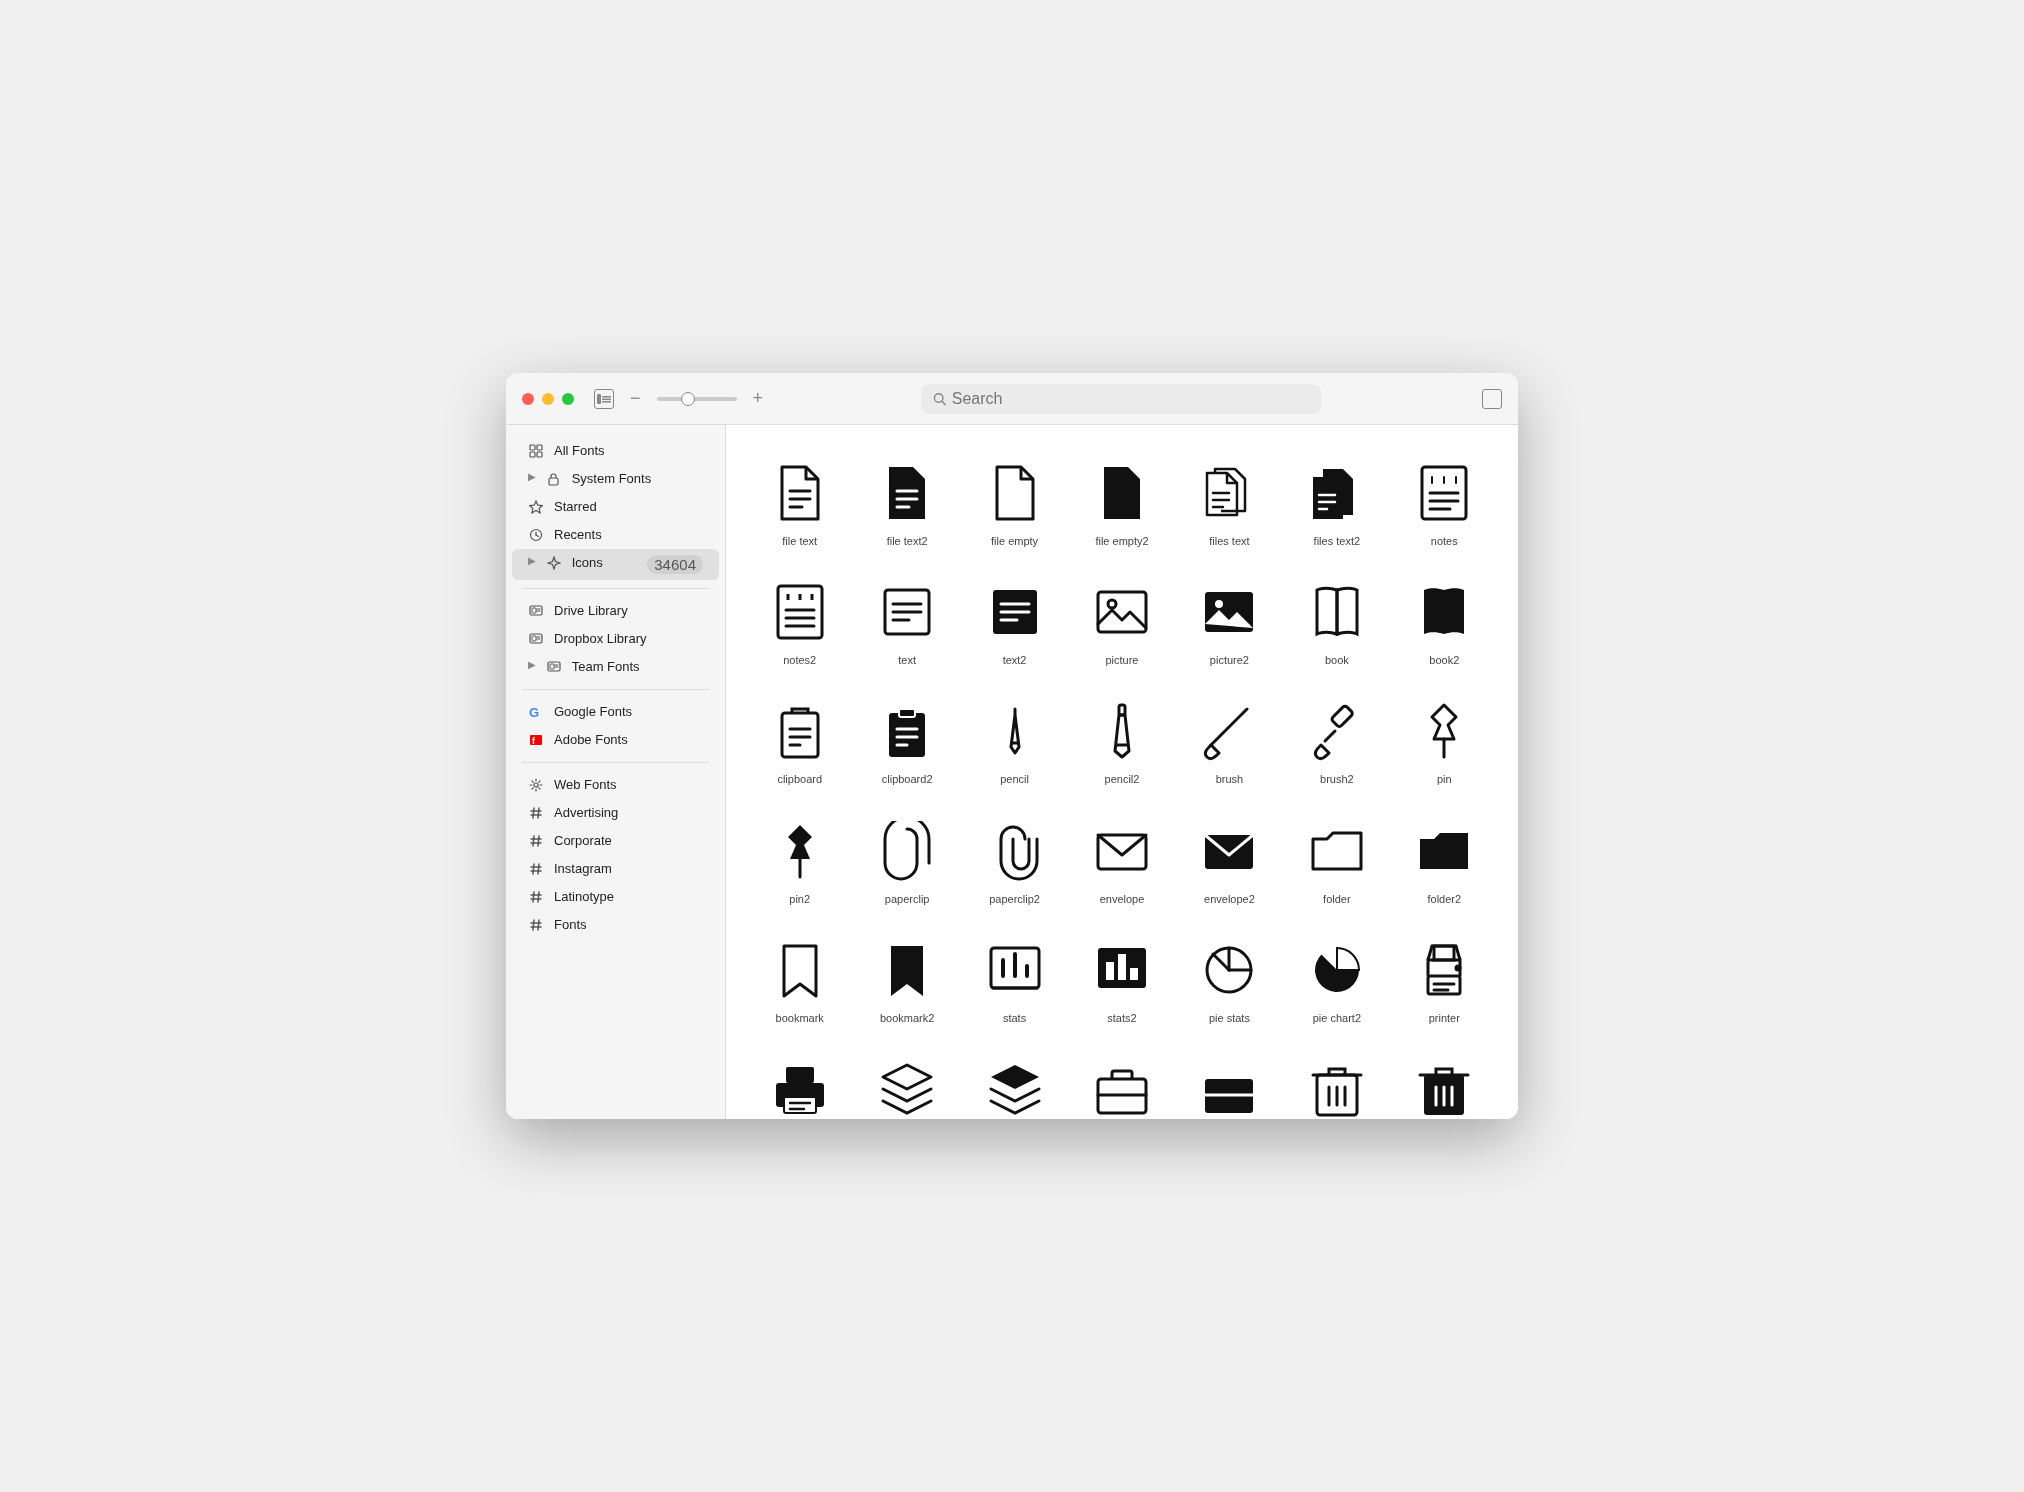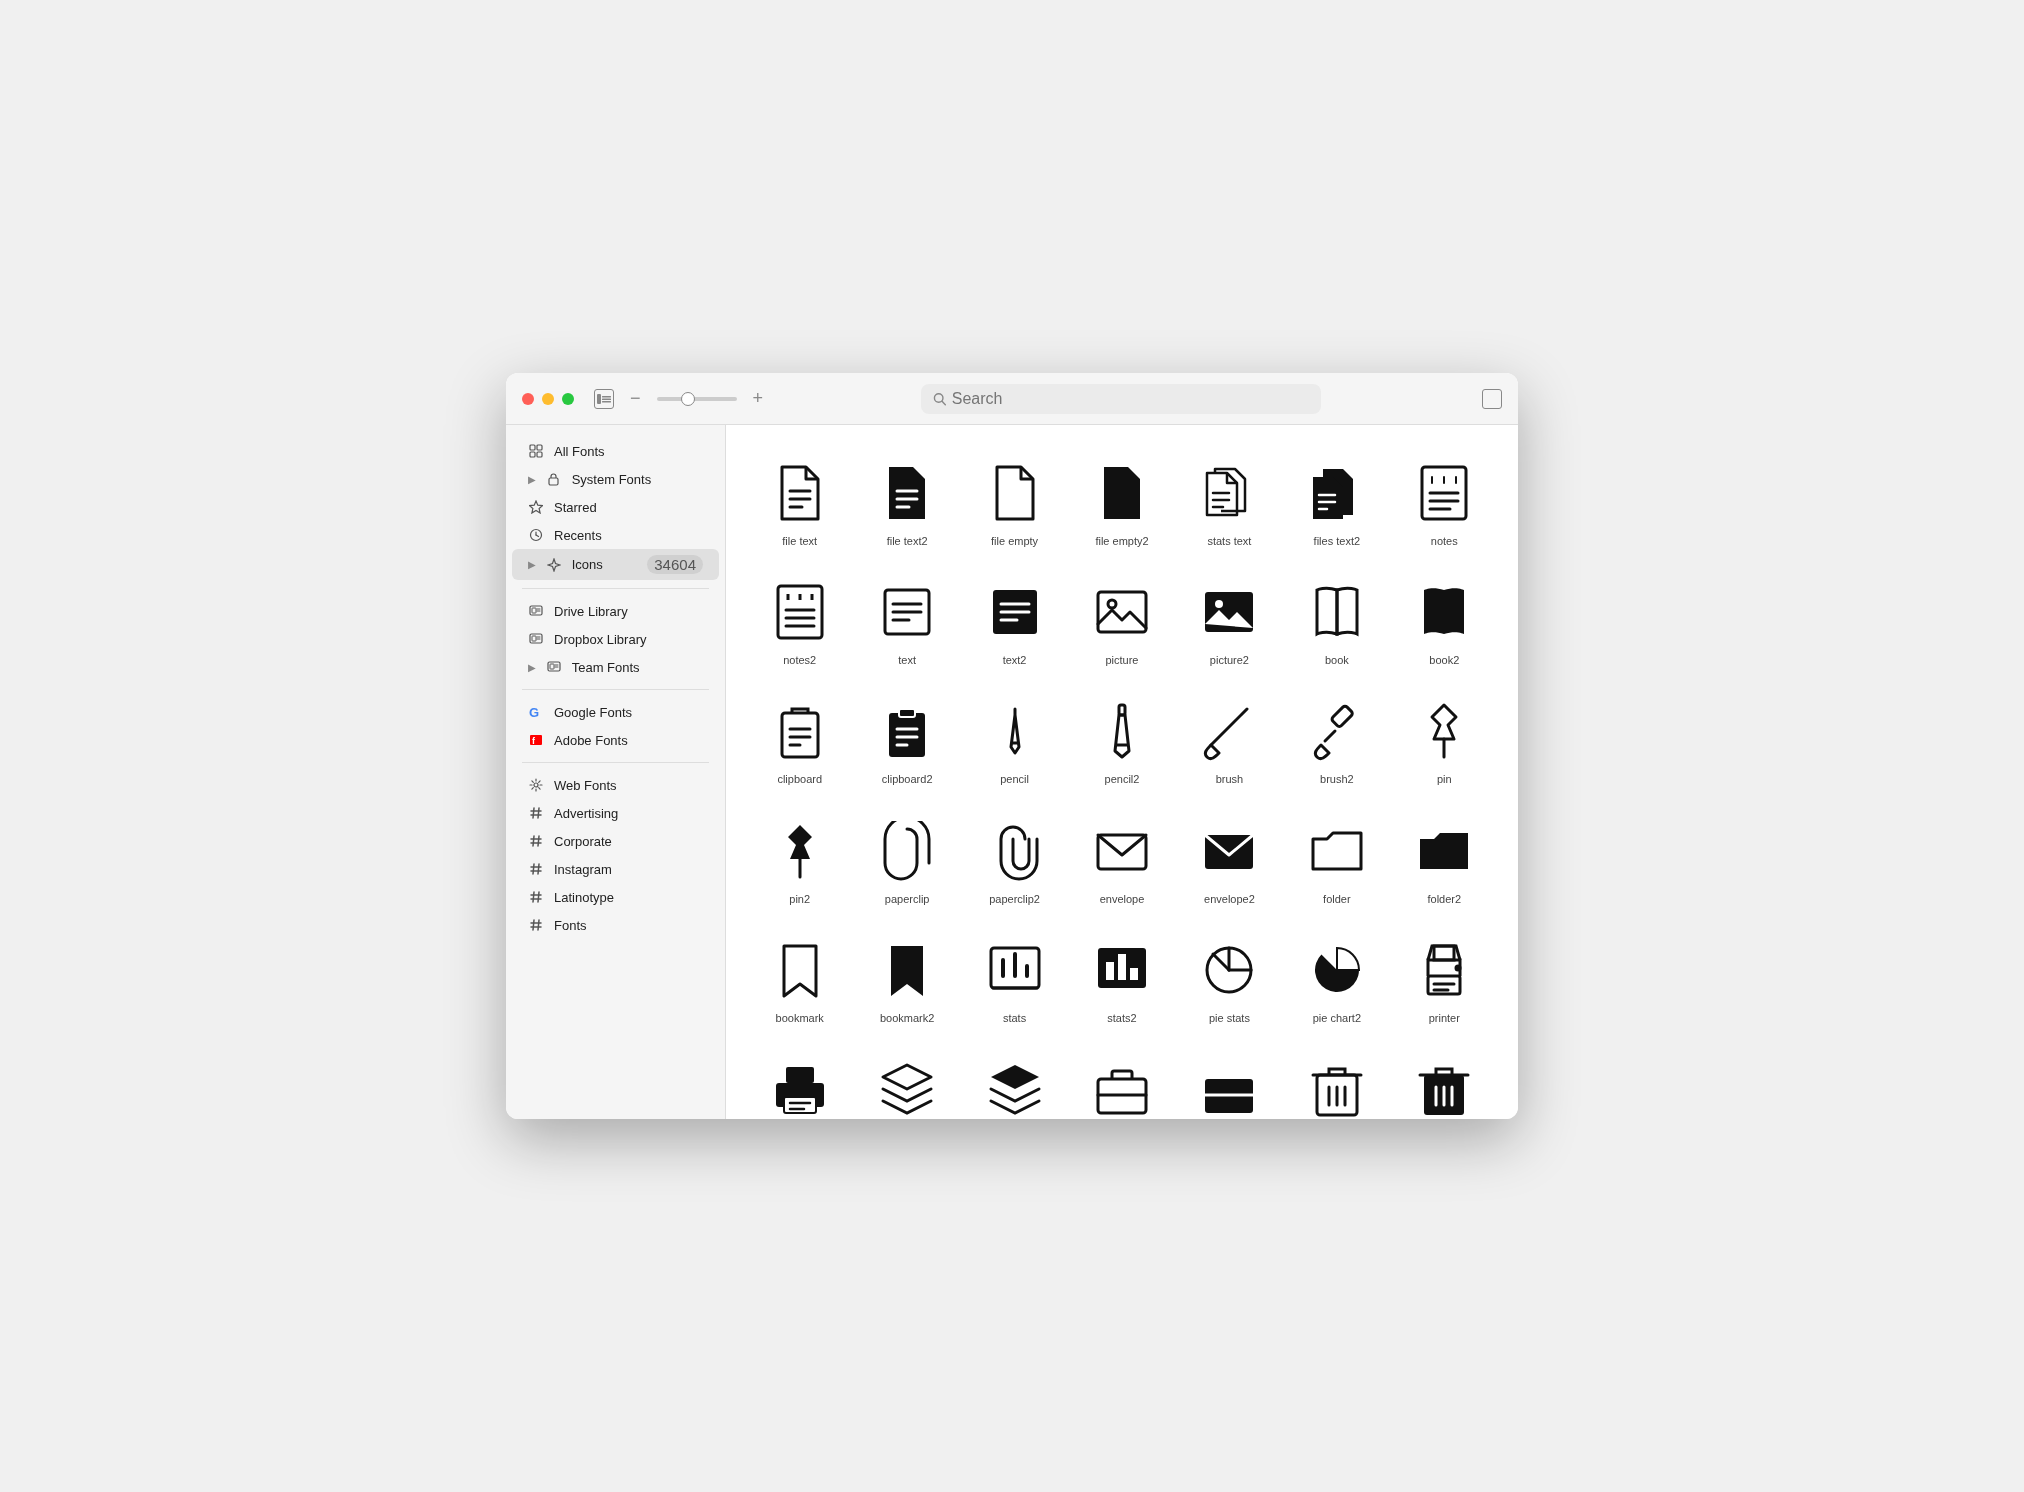--- a/index.html
+++ b/index.html
@@ -109,21 +109,21 @@
       border-right: 1px solid #ddd;
       overflow-y: auto;
       flex-shrink: 0;
       padding: 12px 0;
     }
     .sidebar-section {
       margin-bottom: 4px;
     }
     .sidebar-item {
       display: flex;
-      align-items: center;
+      align-items: flex-start;
       padding: 6px 16px;
       font-size: 13px;
       color: #222;
       cursor: pointer;
       border-radius: 6px;
       margin: 0 6px;
       gap: 10px;
     }
     .sidebar-item.active {
       background: #e0e0e0;
@@ -468,21 +468,21 @@
           <div class="icon-preview">
             <svg viewBox="0 0 60 60" fill="none" stroke="#111" stroke-width="2.5">
               <path d="M8 10h20l10 10v32H8z" stroke-linejoin="round"></path>
               <path d="M28 10v10h10" stroke-linejoin="round"></path>
               <path d="M16 10V6h20l10 10v32H22" stroke-linejoin="round"></path>
               <line x1="14" y1="30" x2="30" y2="30" stroke-linecap="round"></line>
               <line x1="14" y1="37" x2="30" y2="37" stroke-linecap="round"></line>
               <line x1="14" y1="44" x2="24" y2="44" stroke-linecap="round"></line>
             </svg>
           </div>
-          <span class="icon-label">stats text</span>
+          <span class="icon-label">files text</span>
         </div>
 
         <div class="icon-item">
           <div class="icon-preview">
             <svg viewBox="0 0 60 60">
               <path d="M16 6h20l10 10v36H16z" fill="#111"></path>
               <path d="M6 14h20l10 10v32H6z" fill="#111"></path>
               <line x1="12" y1="32" x2="28" y2="32" stroke="white" stroke-width="2.5" stroke-linecap="round"></line>
               <line x1="12" y1="39" x2="28" y2="39" stroke="white" stroke-width="2.5" stroke-linecap="round"></line>
               <line x1="12" y1="46" x2="20" y2="46" stroke="white" stroke-width="2.5" stroke-linecap="round"></line>

